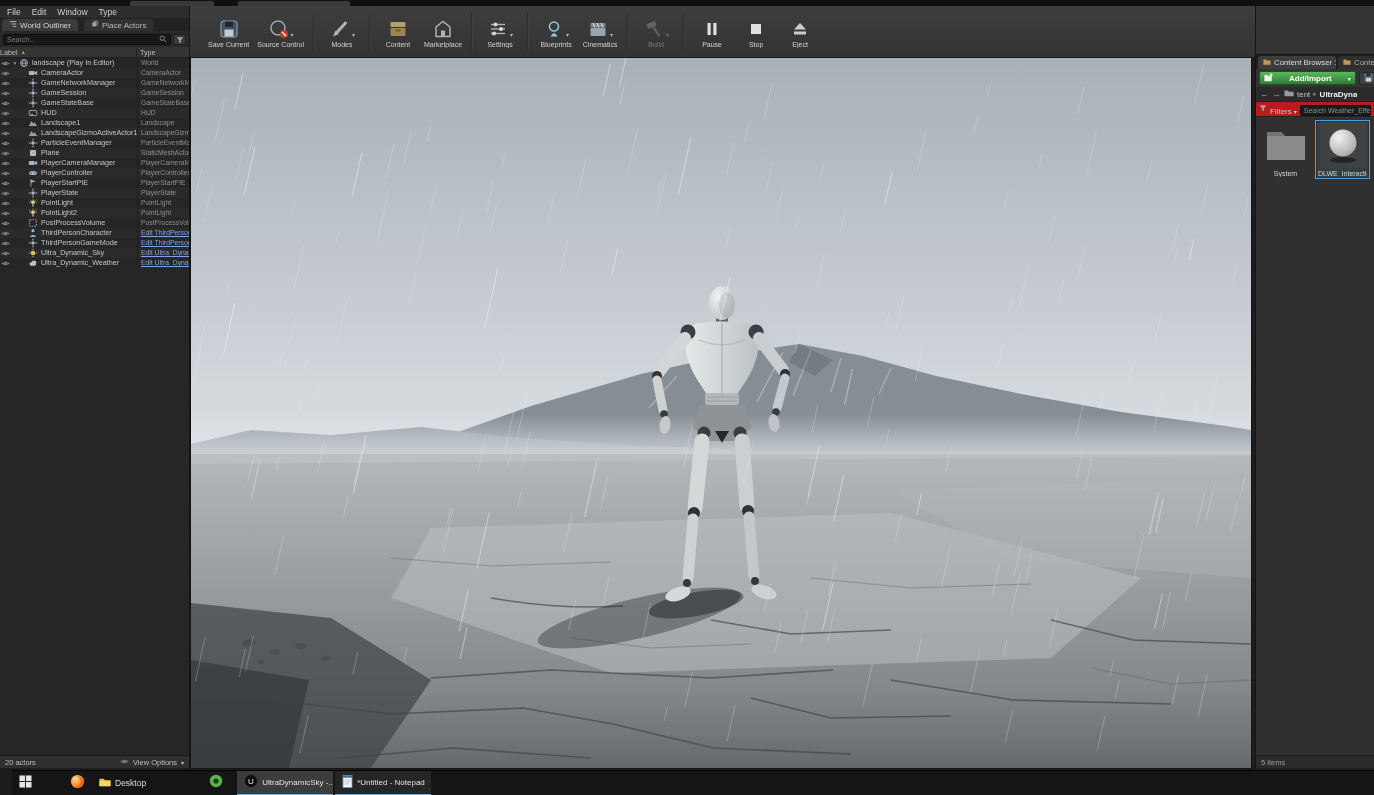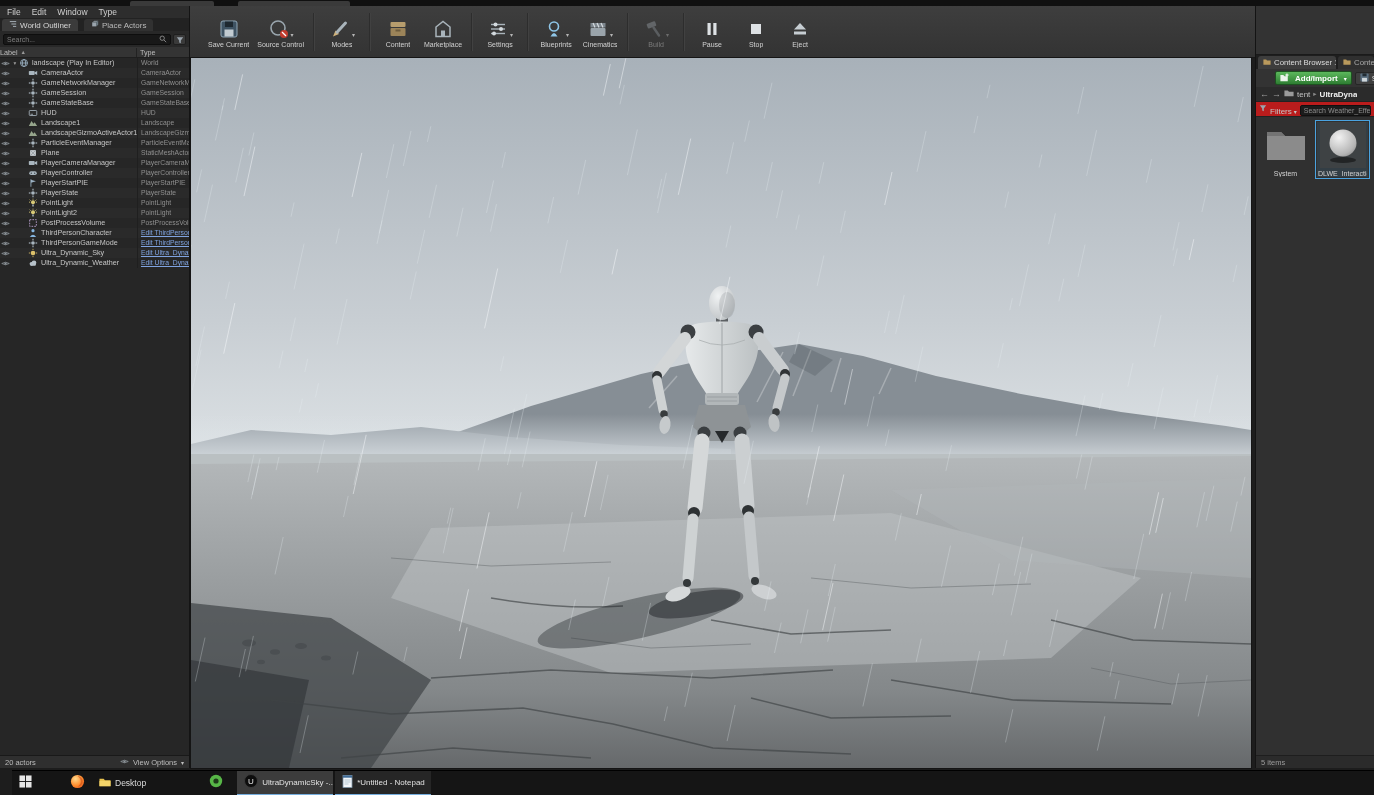--- a/index.html
+++ b/index.html
@@ -40,21 +40,21 @@
 .tbtn .dd{font-size:6px;color:#b5b5b5;margin-bottom:2px;}
 .tbtn.disabled{opacity:.42;}
 .tsep{width:2px;height:38px;margin:0 5px;background:linear-gradient(90deg,#232323,#4b4b4b);flex:none;}
 #viewport{position:absolute;left:191px;top:58px;width:1060px;height:710px;background:#9aa2a8;outline:1px solid #151515;}
 #right-panel{position:absolute;left:1255px;top:6px;width:119px;height:762px;background:#2b2b2b;border-left:1px solid #141414;display:flex;flex-direction:column;color:#c9c9c9;}
 .rtop-spacer{height:49px;background:#333;border-bottom:1px solid #1a1a1a;flex:none;}
 .rtabs{height:14px;background:#1e1e1e;display:flex;align-items:flex-end;gap:2px;padding-left:2px;flex:none;}
 .rtab{height:13px;background:#3d3d3d;border-radius:3px 3px 0 0;display:flex;align-items:center;gap:3px;padding:0 5px;font-size:7.8px;color:#ddd;white-space:nowrap;overflow:hidden;}
 .rtab.partial{background:#2f2f2f;color:#aaa;flex:none;max-width:36px;}
 .rbtnrow{height:18px;display:flex;align-items:center;gap:3px;padding:0 3px;background:#333;flex:none;}
-.btn-green{height:14px;background:linear-gradient(#5cb85c,#2e7d32);border:1px solid #1d5220;border-radius:2px;color:#fff;font-weight:bold;font-size:8px;display:flex;align-items:center;gap:6px;padding:0 4px;white-space:nowrap;margin-left:16px;}
+.btn-green{height:14px;background:linear-gradient(#5cb85c,#2e7d32);border:1px solid #1d5220;border-radius:2px;color:#fff;font-weight:bold;font-size:8px;display:flex;align-items:center;gap:16px;padding:0 4px;white-space:nowrap;}
 .btn-green .dd{font-size:6px;}
 .btn-dark{height:13px;background:#3f3f3f;border:1px solid #262626;border-radius:2px;font-size:8px;display:flex;align-items:center;gap:3px;padding:0 4px;color:#ddd;white-space:nowrap;}
 .rnavrow{height:15px;display:flex;align-items:center;gap:3px;padding:0 4px;background:#2b2b2b;font-size:8px;white-space:nowrap;overflow:hidden;flex:none;border-bottom:1px solid #222;}
 .nav-arrow{color:#9f9f9f;font-size:9px;}
 .crumb{color:#c0c0c0;}
 .crumb-sep{color:#8a8a8a;font-size:6.5px;}
 .crumb-current{color:#efefef;font-weight:bold;overflow:hidden;}
 .rfilterrow{height:15px;display:flex;align-items:flex-end;gap:3px;padding:0 3px;background:#b91c1c;flex:none;border-bottom:1px solid #222;}
 .filters{display:flex;align-items:center;gap:2px;font-size:8px;color:#c5c5c5;white-space:nowrap;}
 .filters .dd{font-size:6px;}

